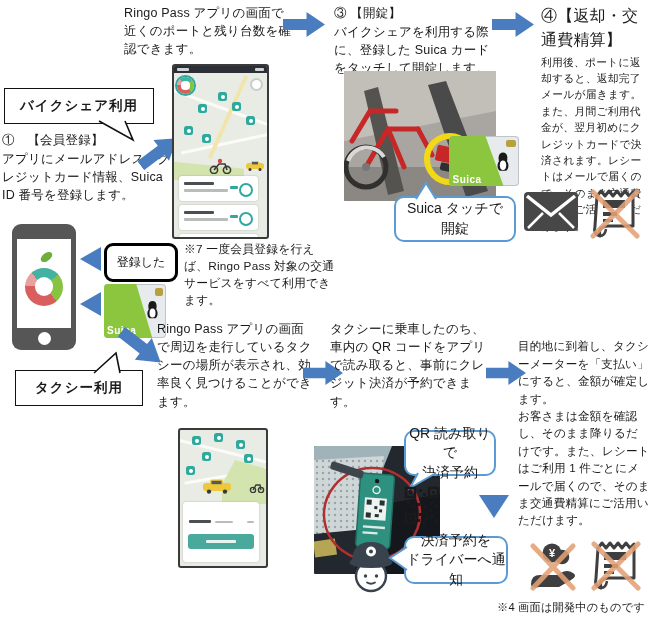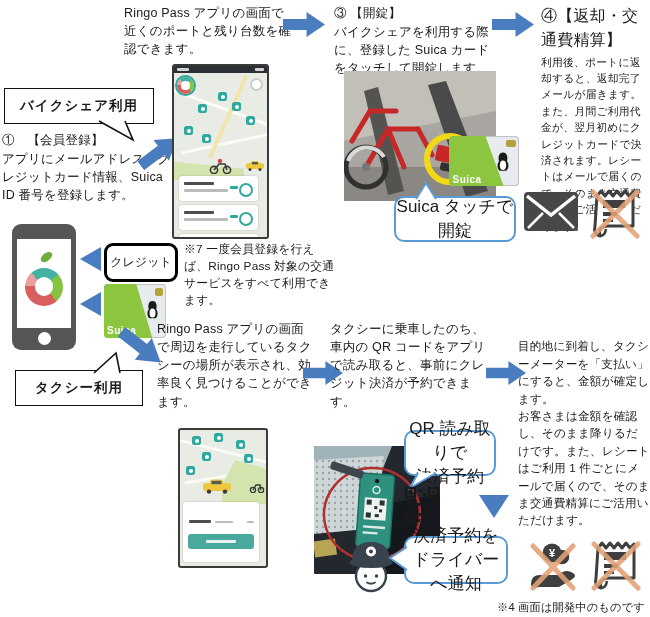--- a/index.html
+++ b/index.html
@@ -19,21 +19,21 @@
   .tri-left{position:absolute;width:0;height:0;border-top:12px solid transparent;
             border-bottom:12px solid transparent;border-right:21px solid #4a7cc0;}
   .tri-down{position:absolute;width:0;height:0;border-left:15px solid transparent;
             border-right:15px solid transparent;border-top:23px solid #4a7cc0;}
   
   .callout-black{position:absolute;background:#fff;border:1.6px solid #111;
                  display:flex;align-items:center;justify-content:center;
                  font-size:13.5px;font-weight:700;letter-spacing:1px;}
   .callout-blue{position:absolute;background:#fff;border:2px solid #5b9bd5;border-radius:10px;
                 display:flex;align-items:center;justify-content:center;text-align:center;
-                font-size:17px;line-height:1.4;white-space:pre-line;}
+                font-size:14px;line-height:1.4;white-space:pre-line;}
   .tail{position:absolute;overflow:visible;}
   
   .phone-shot{position:absolute;border:2px solid #3a3a3a;border-radius:3px;background:#e9ece4;overflow:hidden;}
   .p-status{position:absolute;left:0;top:0;right:0;height:7px;background:#2c3036;}
   .p-status i{position:absolute;top:2px;height:3px;background:#cfd3d6;border-radius:1px;}
   .road{position:absolute;background:#fbfbf7;}
   .road.y{background:#f1e4ad;}
   .pin{position:absolute;width:9px;height:9px;background:#2fa89e;border-radius:2.5px;}
   .pin::after{content:"";position:absolute;inset:2.5px;background:#fff;border-radius:50%;}
   .park{position:absolute;background:#d4e4ae;}
@@ -211,21 +211,21 @@
   <div class="phone-icon" style="left:12px;top:224px;width:64px;height:126px">
     <div class="phone-screen">
       <div class="ringo-logo" style="left:50%;top:50%;width:38px;height:38px;margin:-16px 0 0 -19px"></div>
       <div class="ringo-leaf" style="left:50%;top:14px;margin-left:-4px"></div>
     </div>
     <div class="home-btn"></div>
   </div>
 
   <div class="tri-left" style="left:80px;top:247px"></div>
   <div class="credit-label" style="left:104px;top:243px;width:68px;height:33px">
-    <span>クレジット</span>
+    <span>登録した</span>
   </div>
 
   <div class="tri-left" style="left:80px;top:292px"></div>
   <div class="suica-card" style="left:104px;top:284px;width:62px;height:54px">
     <div class="suica-green"></div>
     <div class="suica-ic"></div>
     <span class="suica-text">Suica</span>
     <svg class="abs" style="right:10%;top:26%;width:15px;height:24px" viewBox="0 0 20 26">
       <path d="M10 1 C4 1 4 8 5 12 C2 16 3 22 6 24 L14 24 C17 22 18 16 15 12 C16 8 16 1 10 1Z" fill="#1a1a1a"></path>
       <ellipse cx="10" cy="17" rx="4" ry="6" fill="#fff"></ellipse>

